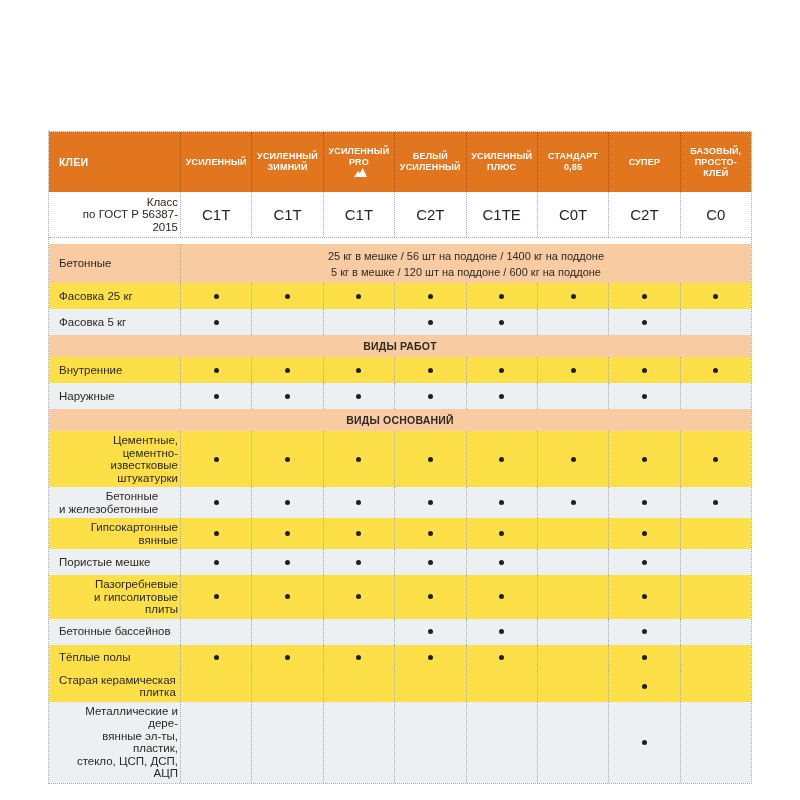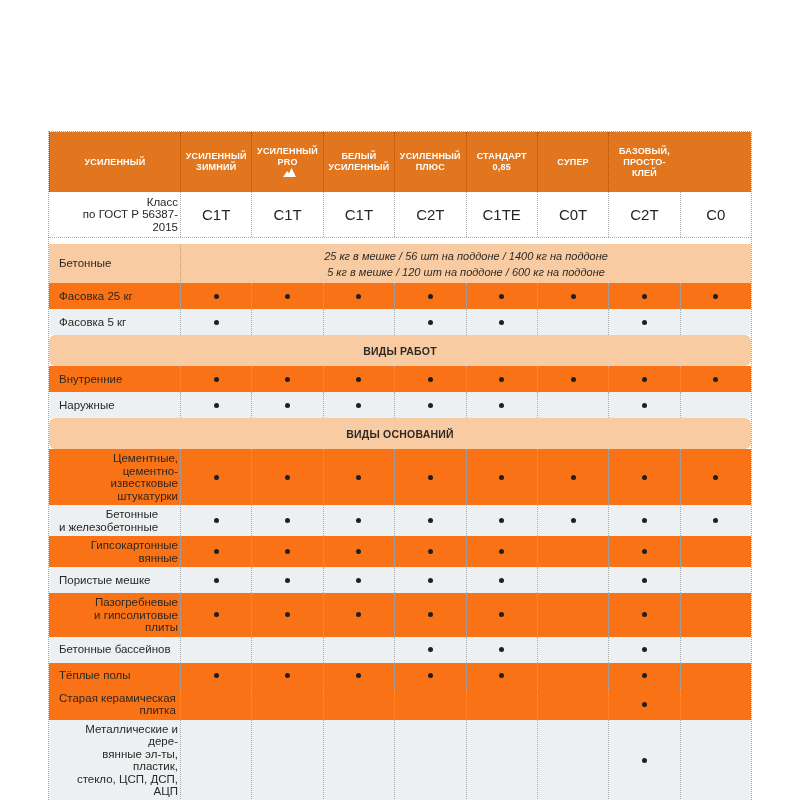--- a/index.html
+++ b/index.html
@@ -34,38 +34,41 @@
   
   .label-cell{
     justify-content:flex-start;text-align:right;padding:3px 2px 3px 10px;
     font-size:11.5px;line-height:12.5px;white-space:pre-line;color:#2b2723;
   }
 
   
   .row.packaging{background:var(--section-bg,#f8cba2);min-height:39px;}
   .row.packaging .merged{
     grid-column:2 / -1;flex-direction:column;justify-content:center;
-    font-size:11px;line-height:16px;border-left:1px dotted #c09a73;font-style:italic;
+    font-size:11px;line-height:16px;border-left:1px dotted #c09a73;
   }
 
   
-  .row.section{background:var(--section-bg,#f8cba2);height:31px;border-radius:6px;}
+  .row.section{background:var(--section-bg,#f8cba2);height:22px;}
   .row.section .cell{grid-column:1 / -1;font-weight:bold;font-size:10.5px;letter-spacing:.2px;}
 
   
-  .row.dots{min-height:26px;background:#f97316;}
+  .row.dots{min-height:26px;background:#fde047;}
   .row.dots.stripe{background:var(--stripe-bg,#edf0f2);}
   .dot{width:5px;height:5px;border-radius:50%;background:var(--dot,#1f1f1f);}
 </style>
 </head>
 <body>
 
 <div class="table">
 
   <div class="row header">
+    <div class="cell corner">
+      <span class="hlabel">КЛЕИ</span>
+    </div>
 
   <div class="cell">
         <div class="hlabel">УСИЛЕННЫЙ</div>
       </div>
       <div class="cell">
         <div class="hlabel">УСИЛЕННЫЙ
 ЗИМНИЙ</div>
       </div>
       <div class="cell">
         <div class="hlabel">УСИЛЕННЫЙ

